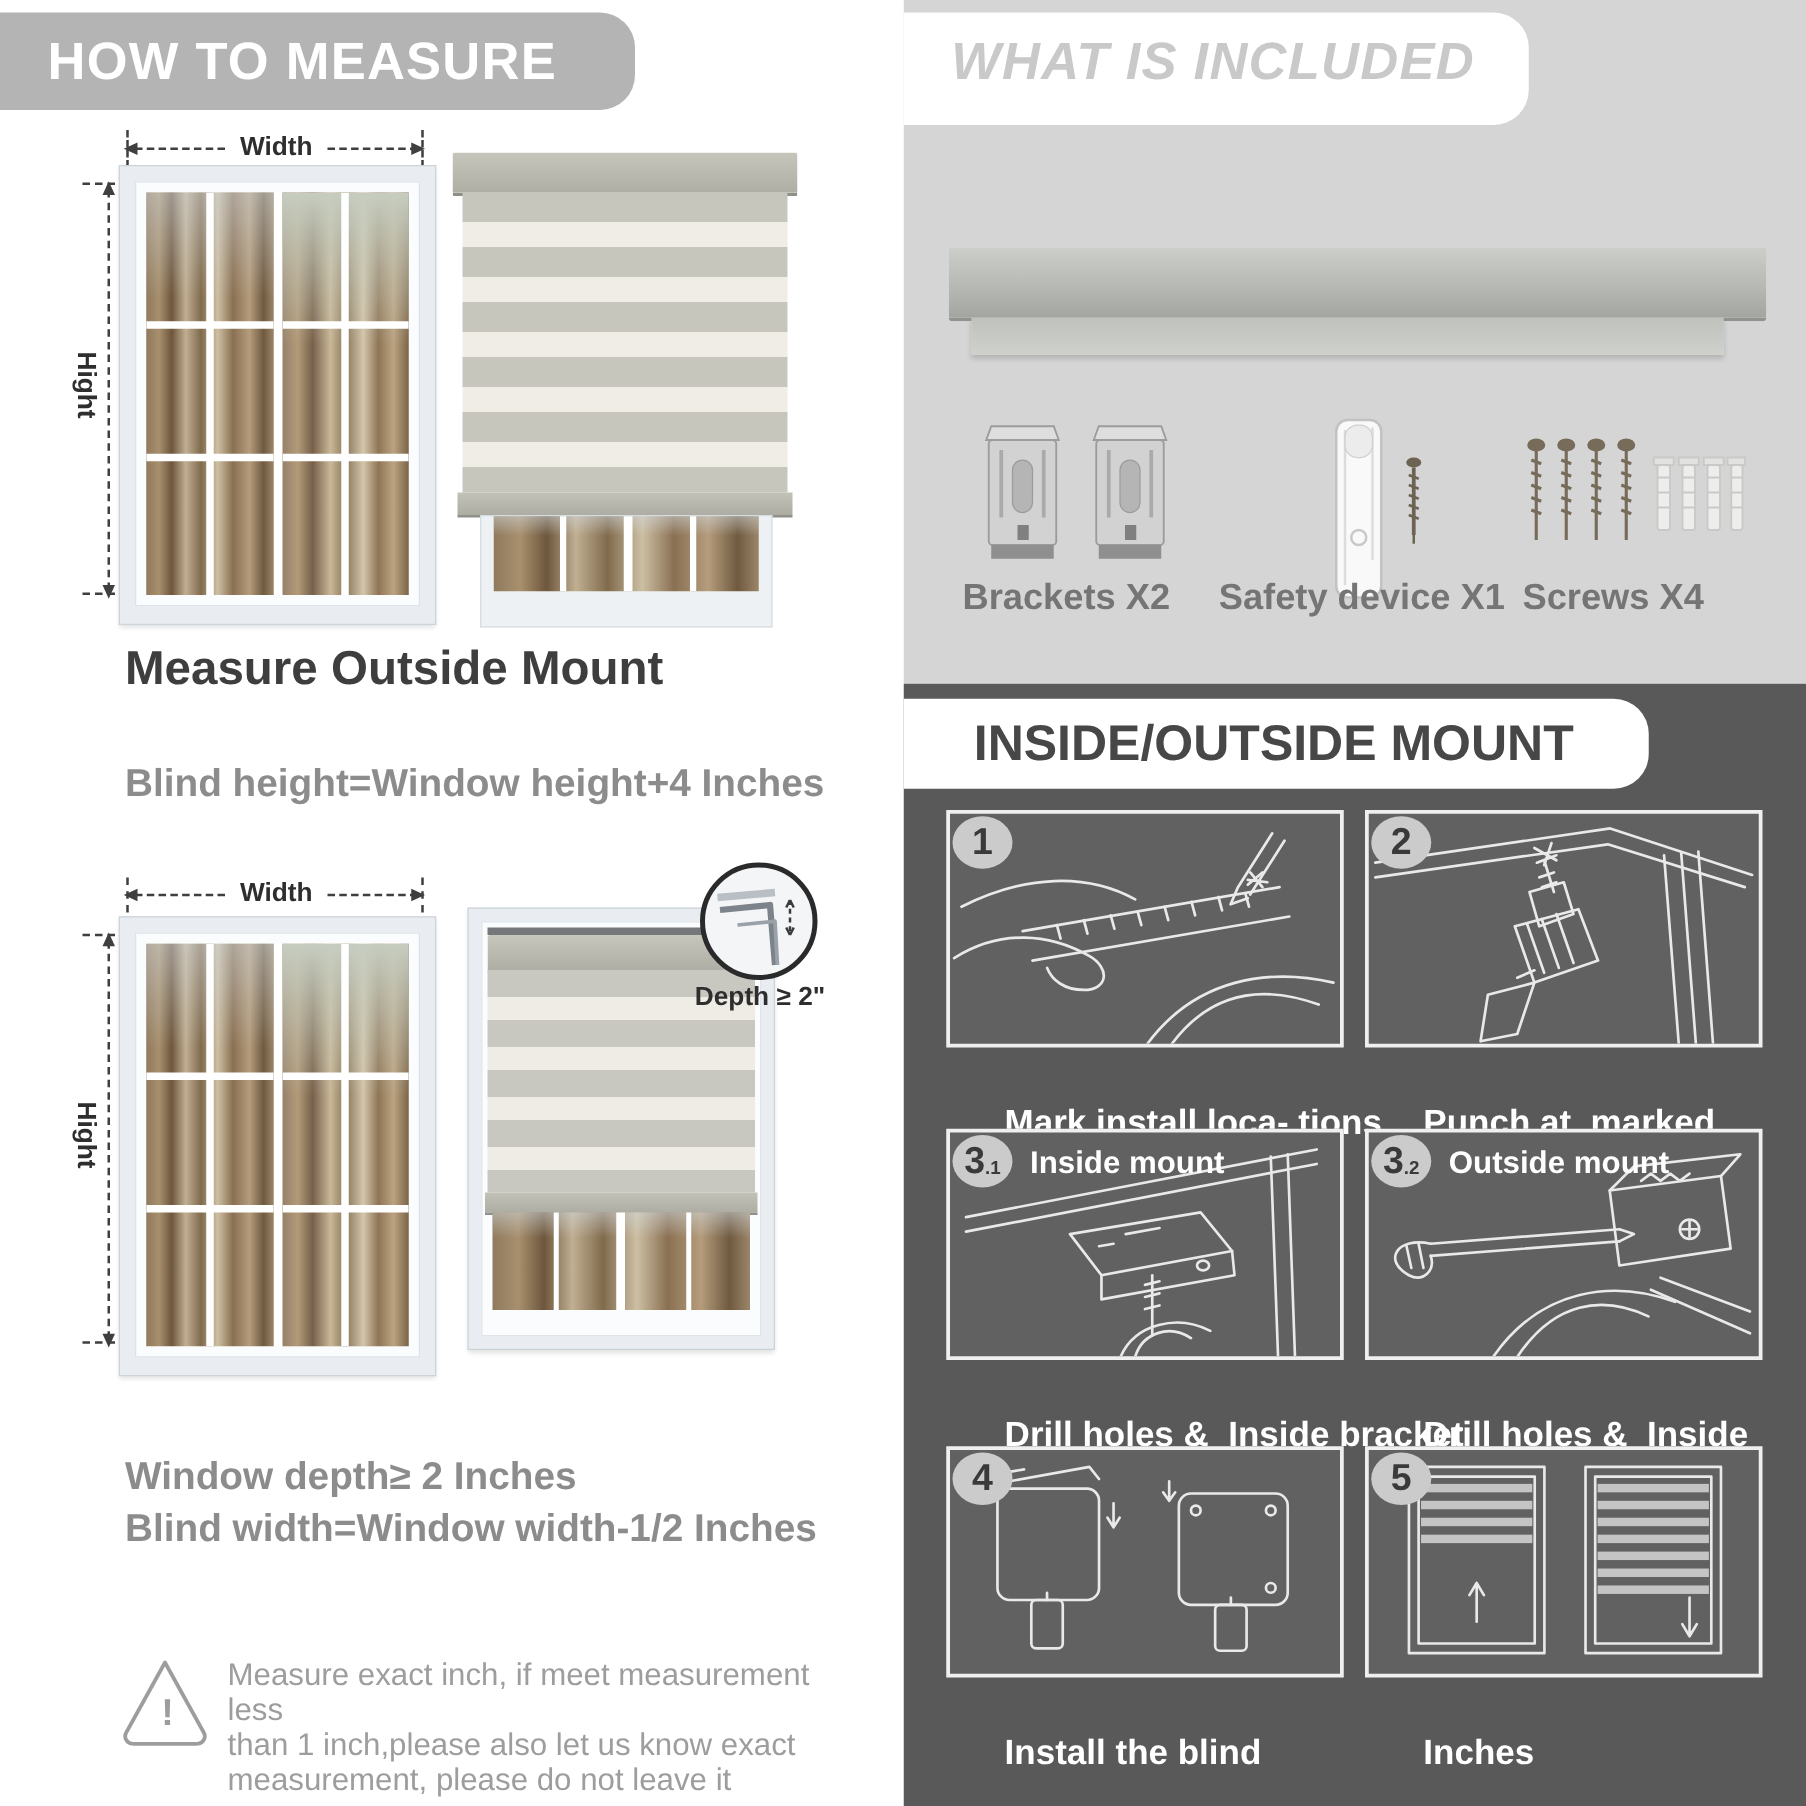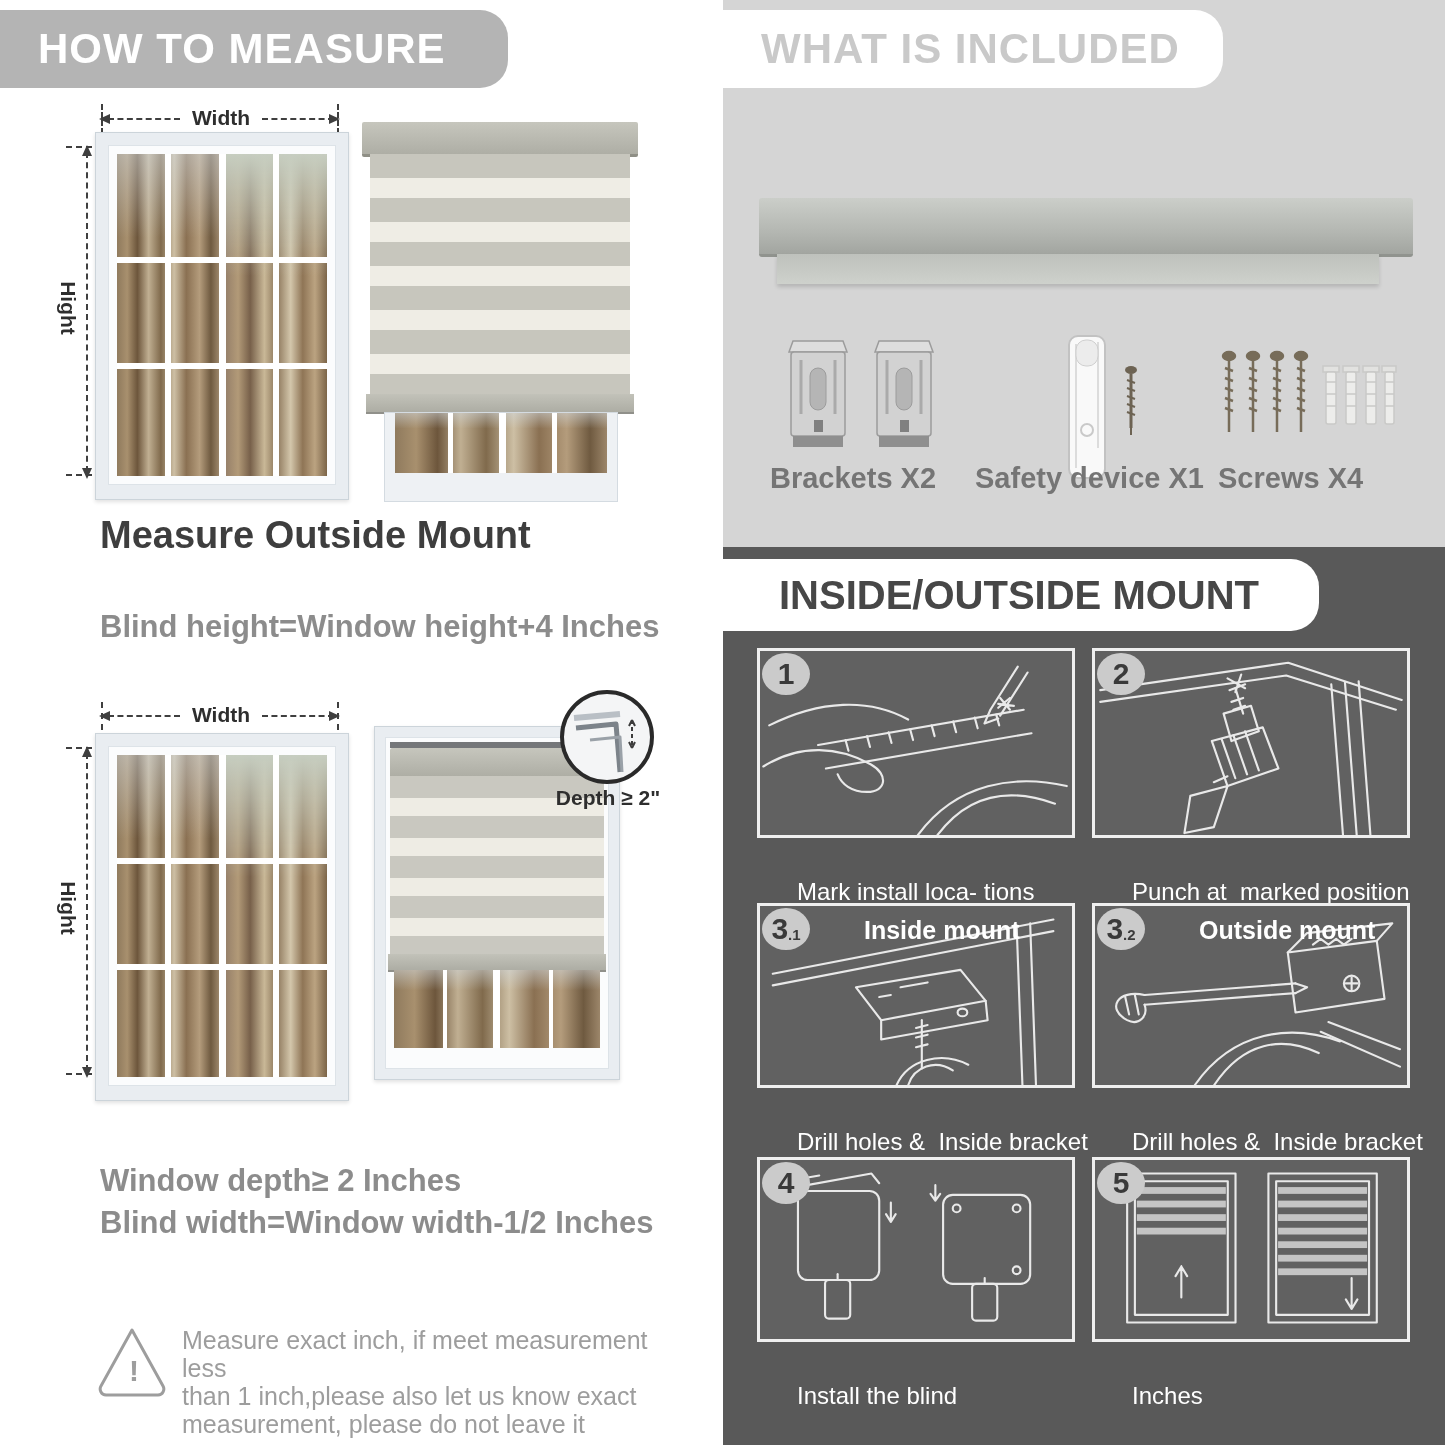--- a/index.html
+++ b/index.html
@@ -46,22 +46,22 @@
   .stripes-sm{background:repeating-linear-gradient(180deg,#c9c8c0 0px,#c9c8c0 22px,#eeece4 22px,#eeece4 40px);}
   .hrail{background:linear-gradient(180deg,#c6c6bd,#aeaea5);border-bottom:3px solid #8f8f86;border-radius:2px;}
   .brail{background:linear-gradient(180deg,#c2c2b9,#adada4);border-bottom:2px solid #90908a;}
   
   .right-top{background:#d5d5d5;}
   .right-bottom{background:#595959;}
   .panel{position:absolute;background:#616161;border:3px solid #efefef;overflow:hidden;box-sizing:border-box;}
   .badge{position:absolute;top:2px;left:2px;width:48px;height:42px;background:#cbcbcb;border-radius:50%;
          color:#3a3a3a;font-weight:bold;font-size:30px;display:flex;align-items:center;justify-content:center;}
   .badge .sub{font-size:15px;margin-top:10px;}
-  .steplabel{position:absolute;left:64px;top:10px;color:#ffffff;font-weight:bold;font-size:25px;margin-left:40px;}
-  .caption{position:absolute;color:#ffffff;font-weight:normal;font-size:24px;white-space:pre-wrap;}
+  .steplabel{position:absolute;left:64px;top:10px;color:#ffffff;font-weight:bold;font-size:25px;}
+  .caption{position:absolute;color:#ffffff;font-weight:bold;font-size:28px;white-space:pre-wrap;}
   .art{position:absolute;left:0;top:0;width:100%;height:100%;}
   .art path, .art rect, .art circle, .art ellipse{fill:none;stroke:#e9e9e9;stroke-width:2.2;stroke-linecap:round;stroke-linejoin:round;}
   .art .fillst{fill:#cfcfcf;stroke:none;opacity:0.9;}
   
   .mag{border-radius:50%;border:4px solid #2a2a2a;background:#f4f5f6;overflow:hidden;z-index:6;}
   .headrail-main{background:linear-gradient(180deg,#cbcec9 0%,#b4b7b2 60%,#a2a5a0 100%);border-radius:3px;border-bottom:3px solid #90938e;}
   .headrail-lip{background:linear-gradient(180deg,#bec1bc,#ced1cc);box-shadow:0 3px 4px rgba(0,0,0,0.15);}
 </style>
 </head>
 <body>
@@ -204,21 +204,21 @@
     </svg>
     <span style="position:absolute;left:0;right:0;top:28px;text-align:center;color:#9d9d9d;font-size:30px;font-weight:bold;">!</span>
   </div>
   <div class="abs t-warn" style="left:182px;top:1326px;width:470px;">
     <div>Measure exact inch, if meet measurement less</div>
     <div>than 1 inch,please also let us know exact</div>
     <div>measurement, please do not leave it</div>
   </div>
 
   <div class="abs right-top" style="left:723px;top:0;width:722px;height:547px;">
-    <div class="abs hdr-white" style="left:0;top:10px;width:462px;height:78px;">
+    <div class="abs hdr-white" style="left:0;top:10px;width:462px;height:90px;font-style:italic;">
       <span>WHAT IS INCLUDED</span>
     </div>
 
 
     <div class="abs headrail-main" style="left:36px;top:198px;width:654px;height:56px;"></div>
     <div class="abs headrail-lip" style="left:54px;top:254px;width:602px;height:30px;"></div>
 
     <svg class="abs" style="left:60px;top:336px;" width="158" height="122" viewBox="0 0 158 122">
       <g>
         <path d="M6,16 L64,16 L60,5 L10,5 Z" fill="#dedede" stroke="#9c9c9c" stroke-width="1.5"></path>

